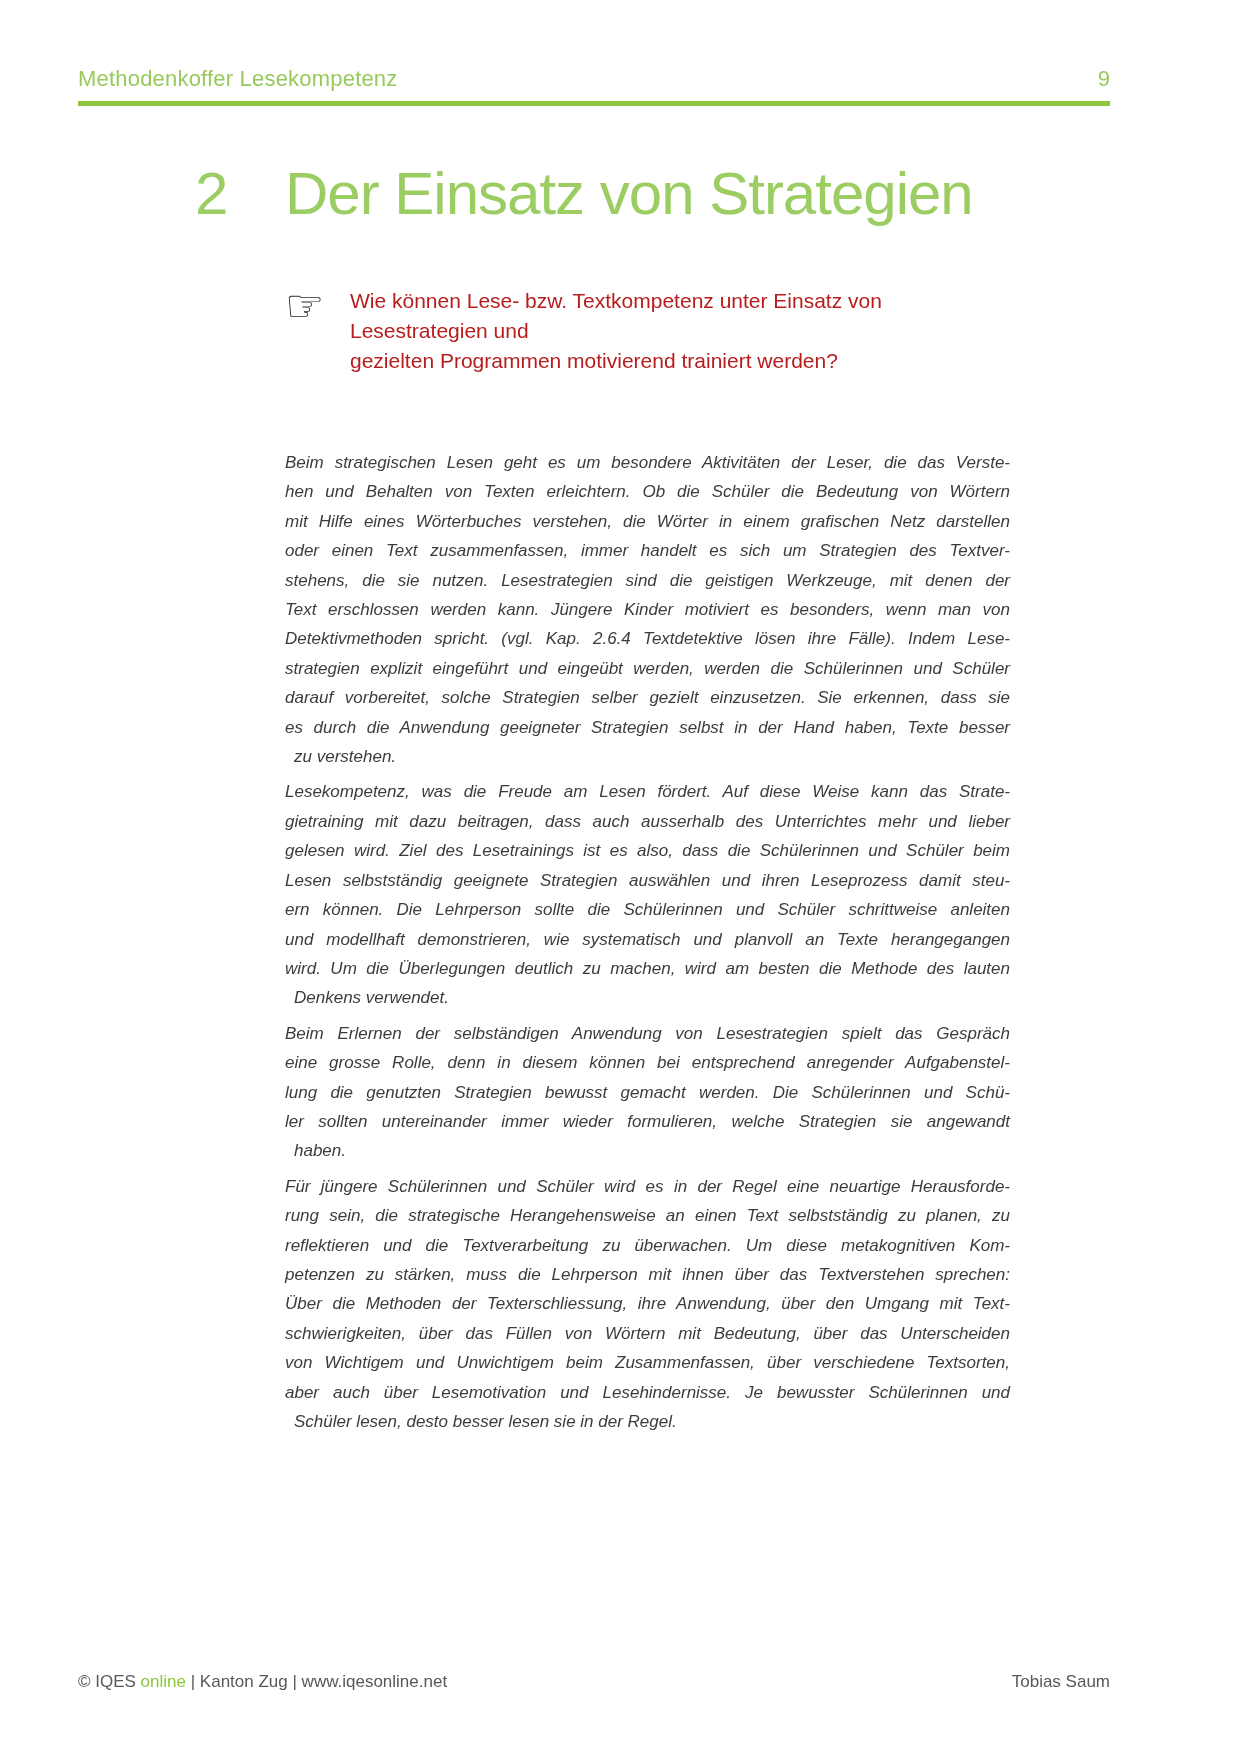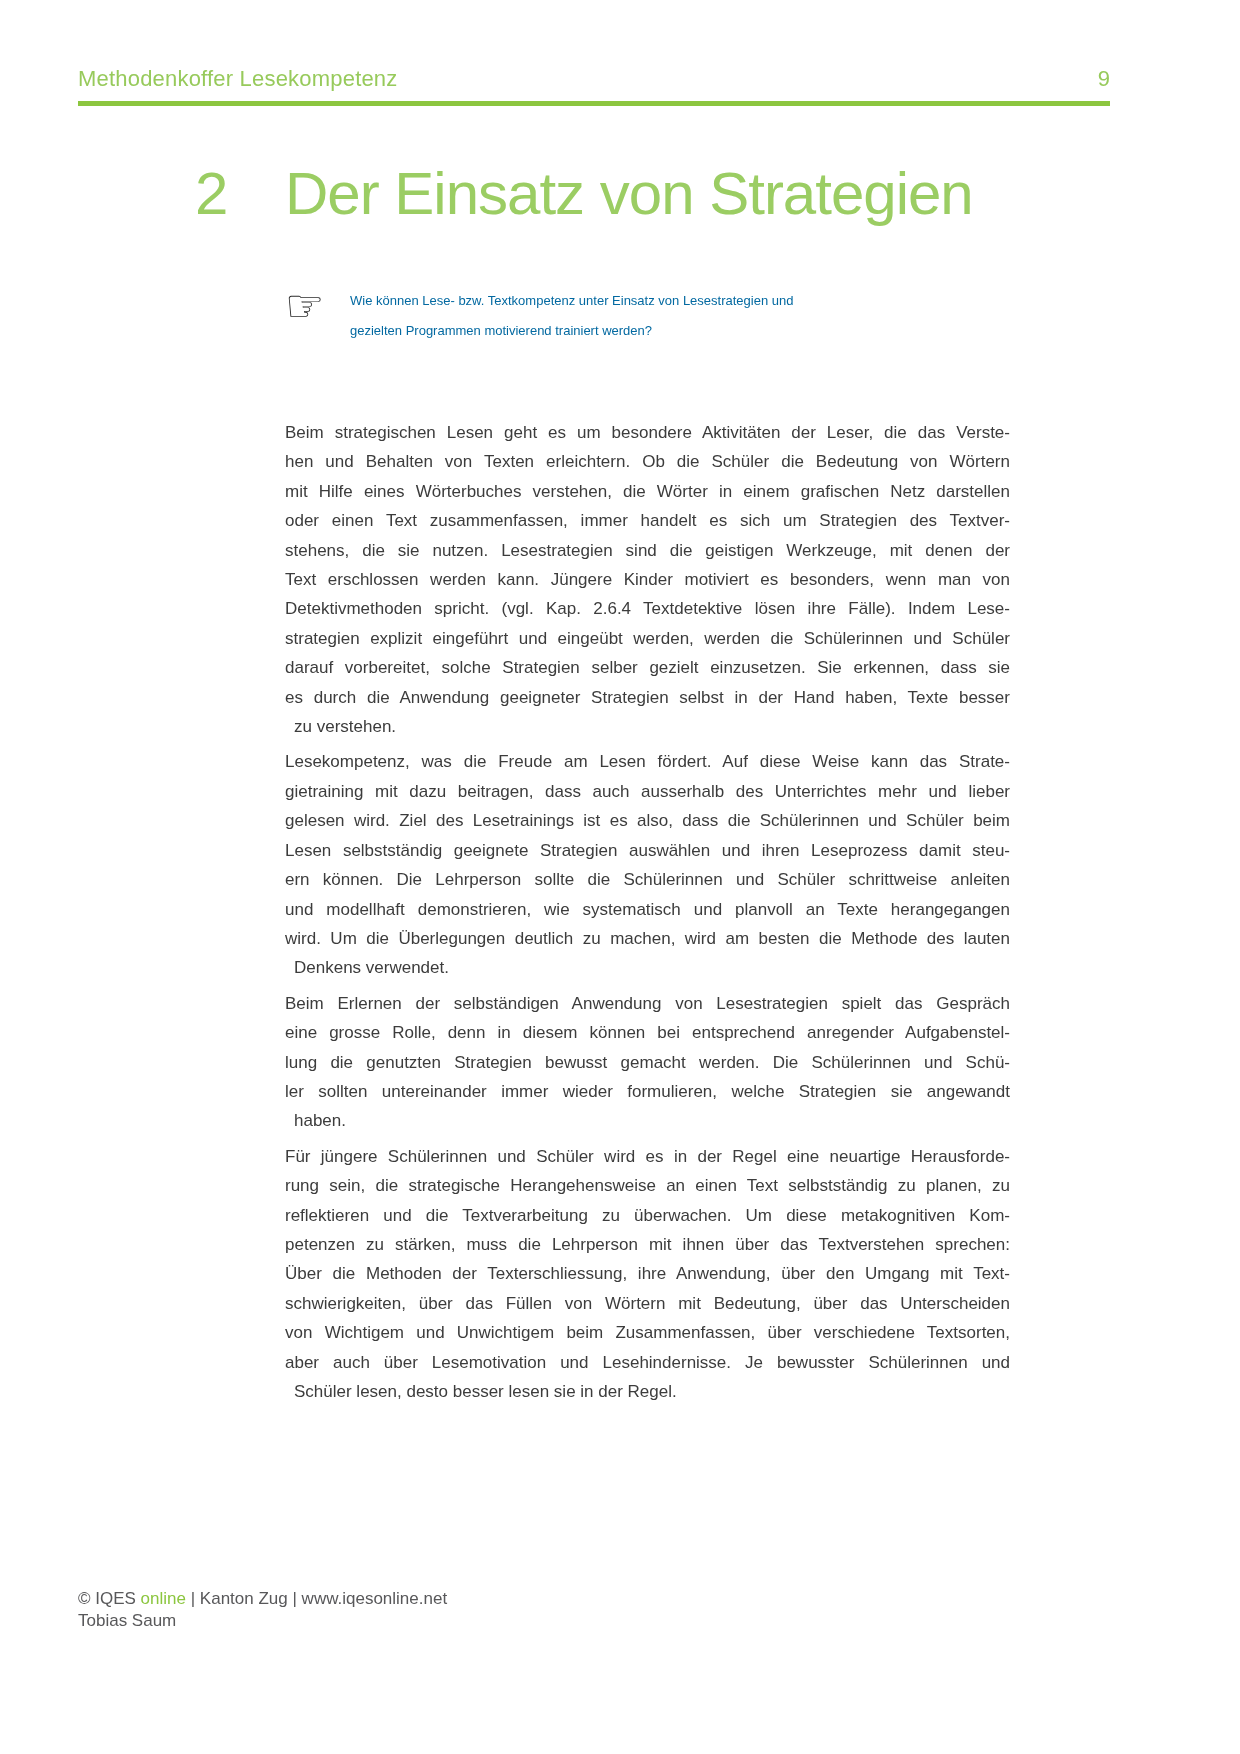--- a/index.html
+++ b/index.html
@@ -75,27 +75,28 @@
   .manicule {
     font-family: "DejaVu Sans", sans-serif;
     font-size: 44px;
     line-height: 44px;
     color: #2b2b2b;
     width: 65px;
     flex: 0 0 65px;
     margin-top: -2px;
   }
   .question-text {
-    font-size: 13px;
+    font-size: 21px;
     line-height: 30px;
-    color: #0369a1;
+    color: #b91c1c;
   }
 
   .body-paragraphs {
     margin-top: 72px;
+    font-style: italic;
   }
   .para {
     margin: 0 0 6px 0;
   }
   .line {
     font-size: 17px;
     line-height: 29.4px;
     text-align: justify;
     text-align-last: justify;
     white-space: normal;
@@ -103,27 +104,26 @@
   .line.last {
     text-align-last: left;
     margin-left: 9px;
   }
 
   
   .page-footer {
     position: absolute;
     left: 78px;
     right: 130px;
-    top: 1588px;
+    top: 1671px;
     display: flex;
     justify-content: space-between;
     font-size: 17px;
     line-height: 22px;
     color: #58585a;
-    flex-direction: column;
   }
   .brand-highlight {
     color: #8cc63f;
   }
 </style>
 </head>
 <body>
 
 <div class="page">
 

